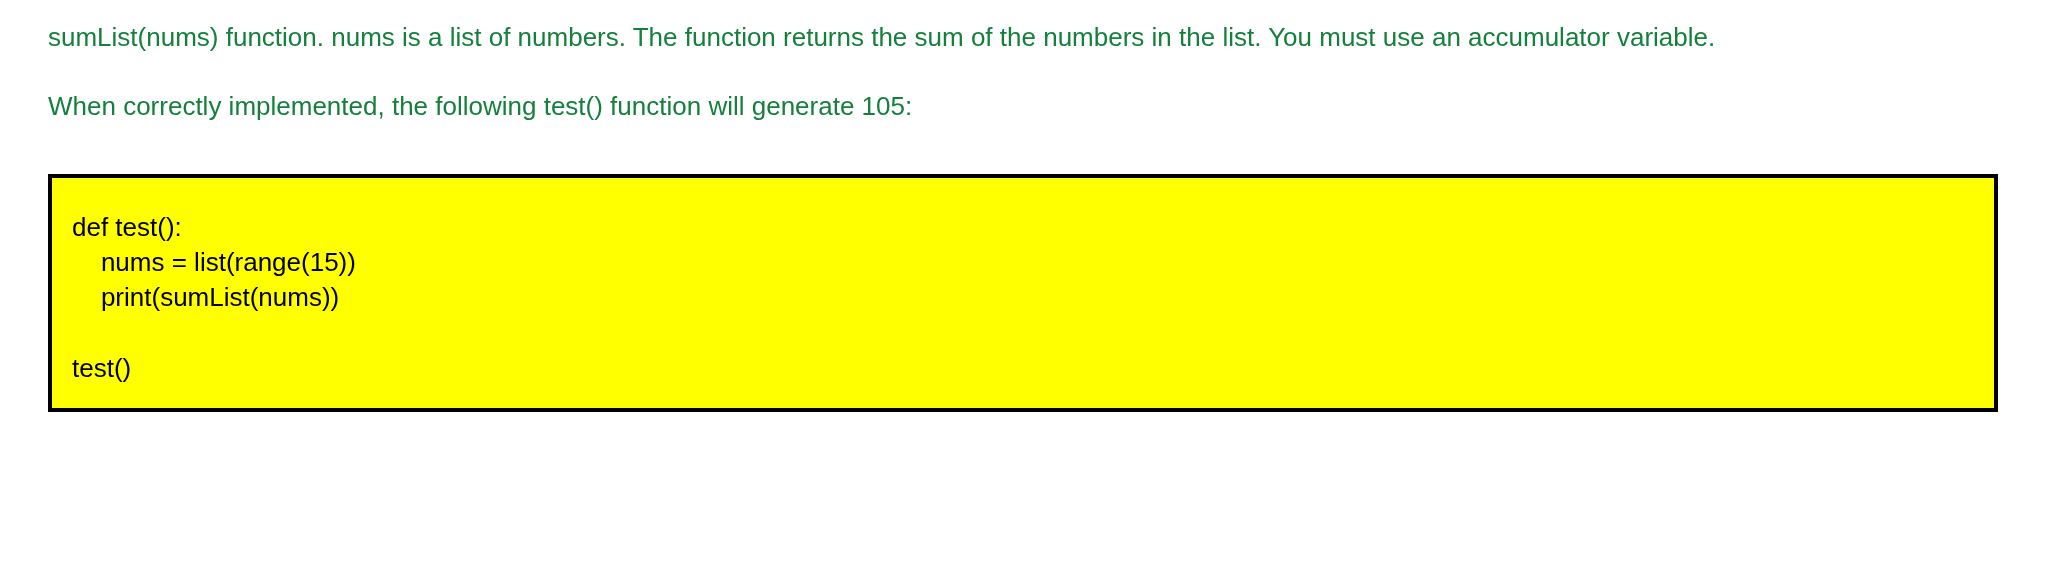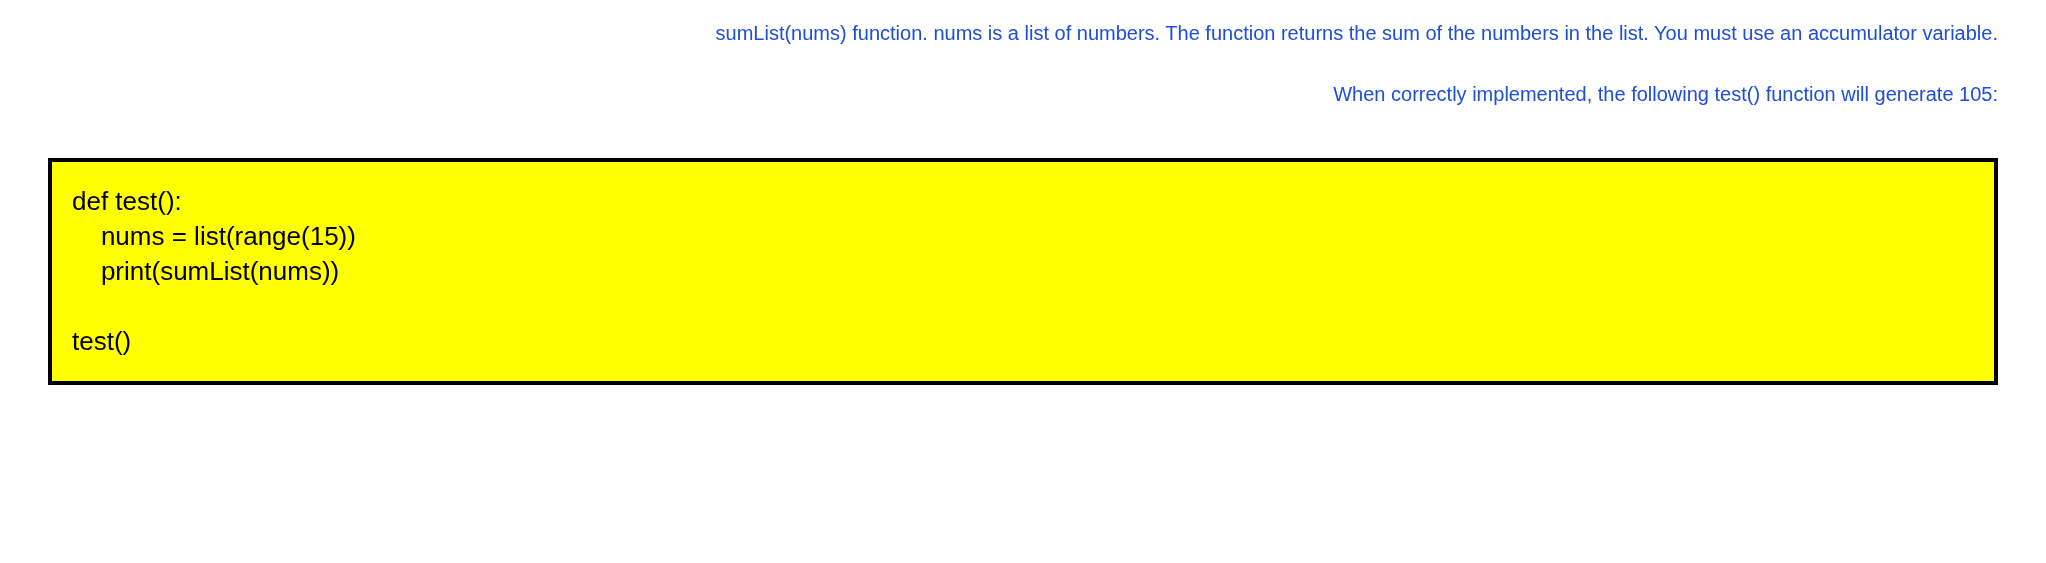--- a/index.html
+++ b/index.html
@@ -7,31 +7,30 @@
       padding: 0;
       box-sizing: border-box;
     }
     body {
       background: #ffffff;
       font-family: "Lucida Grande", "Lucida Sans Unicode", Verdana, Arial, sans-serif;
       padding: 20px 48px 40px 48px;
       width: 2046px;
     }
     .paragraph {
-      font-size: 20px;
+      font-size: 26px;
       line-height: 1.35;
-      color: #1d4ed8;
+      color: #15803d;
       margin-bottom: 34px;
       font-weight: 400;
-      text-align: right;
     }
     .code-box {
       background: #ffff00;
       border: 4px solid #000000;
-      padding: 22px 20px 22px 20px;
+      padding: 32px 20px 22px 20px;
       font-family: "Lucida Grande", "Lucida Sans Unicode", Verdana, Arial, sans-serif;
       font-size: 26px;
       line-height: 1.35;
       color: #000000;
       white-space: pre;
       margin-top: 50px;
     }
   </style>
 </head>
 <body>

